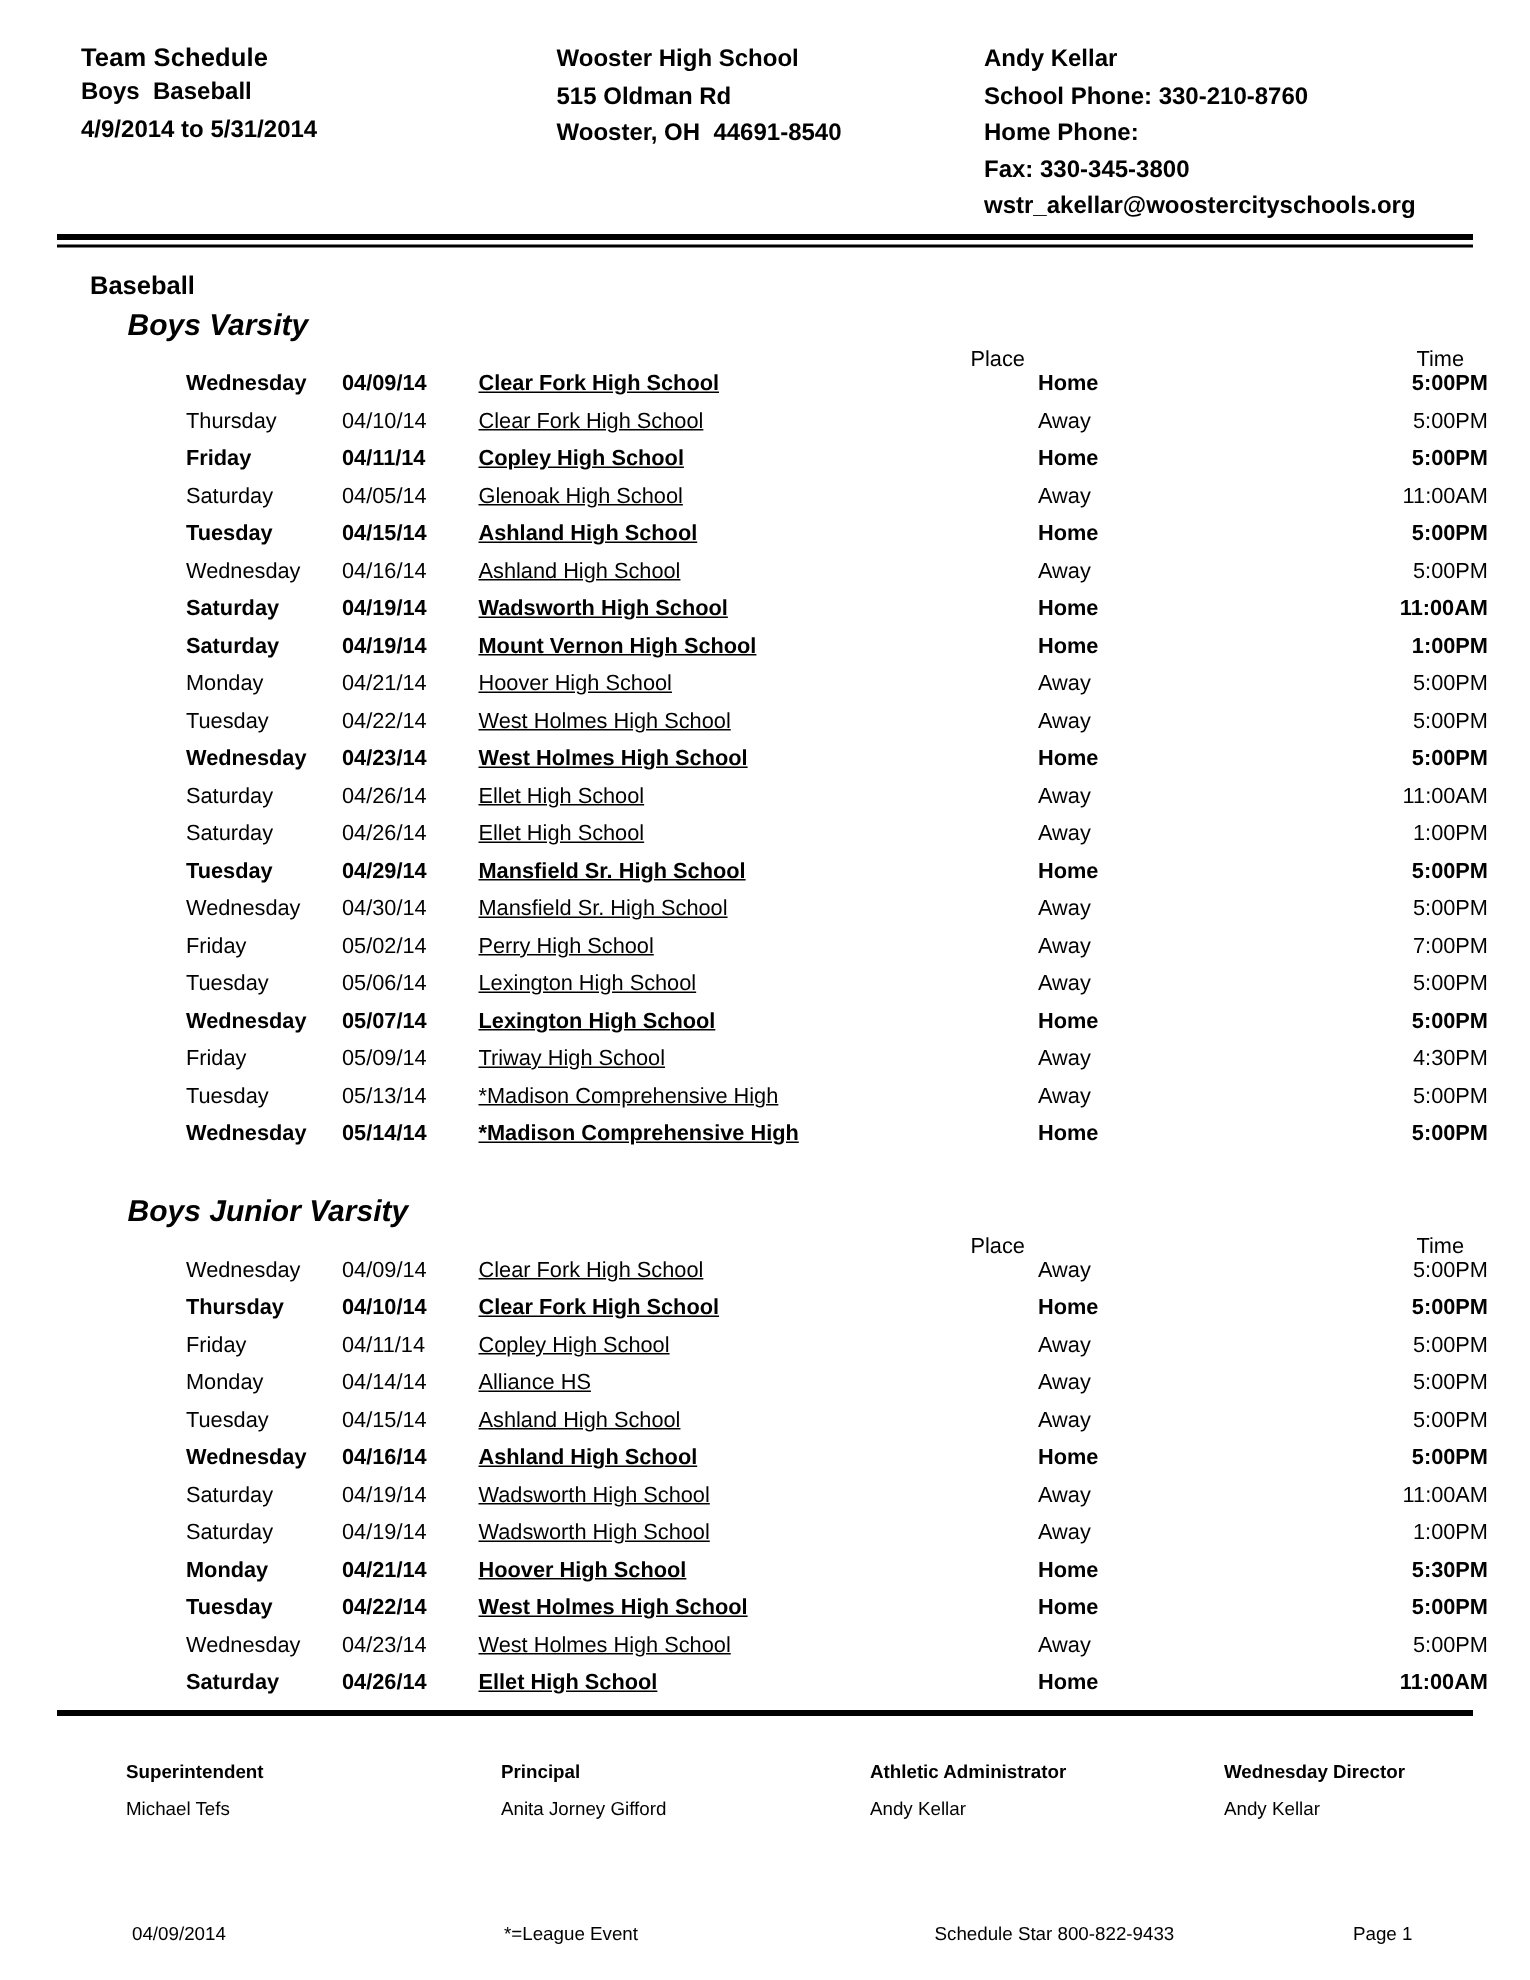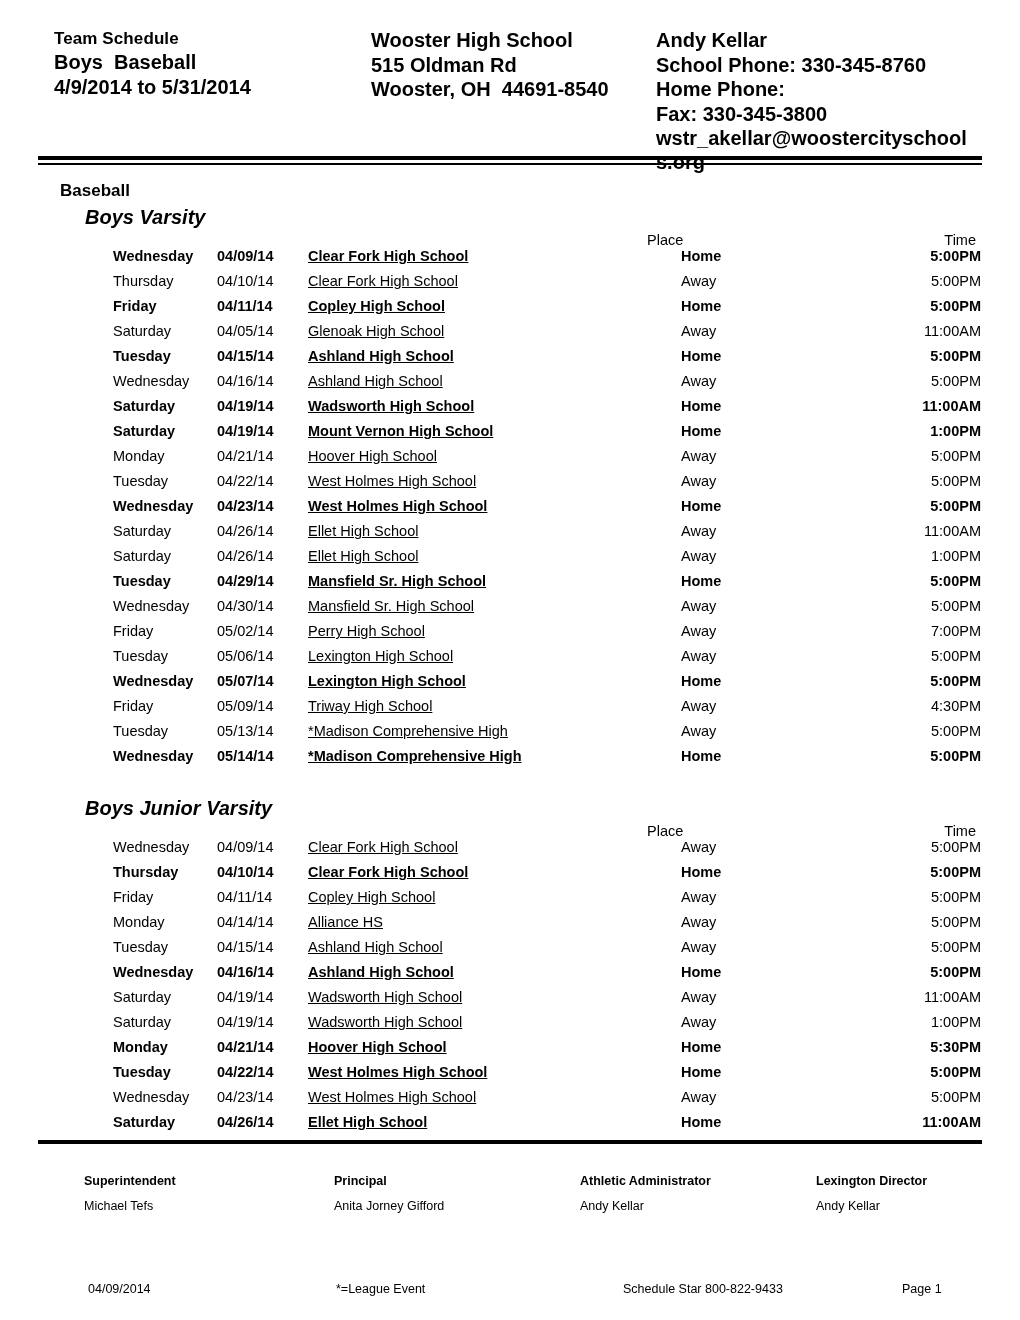--- a/index.html
+++ b/index.html
@@ -38,21 +38,21 @@
   .hdr-col-right { left: 610px; width: 320px; }
 
   .hdr-title {
     font-size: 17px;
     font-weight: bold;
     line-height: 22px;
     letter-spacing: 0.1px;
     white-space: pre;
   }
   .hdr-line {
-    font-size: 20px;
+    font-size: 16px;
     font-weight: bold;
     line-height: 24.5px;
     white-space: pre;
   }
   .hdr-line.wrap { white-space: normal; word-break: break-all; line-height: 24px; }
 
   
   .rule-double {
     position: absolute;
     left: 38px;
@@ -95,21 +95,21 @@
     position: absolute;
     font-size: 14.5px;
     font-weight: normal;
     white-space: pre;
   }
   .col-head-place { left: 647px; }
   .col-head-time  { left: 845px; width: 131px; text-align: right; }
 
   .row {
     position: absolute;
-    left: 5px;
+    left: 16px;
     width: 840px;
     height: 25px;
     line-height: 25px;
   }
   .cell {
     position: absolute;
     top: 0;
     font-size: 14.5px;
     line-height: 25px;
     white-space: pre;
@@ -176,21 +176,21 @@
     </div>
 
     <div class="hdr-col hdr-col-mid">
       <div class="hdr-line">Wooster High School</div>
       <div class="hdr-line">515 Oldman Rd</div>
       <div class="hdr-line">Wooster, OH  44691-8540</div>
     </div>
 
     <div class="hdr-col hdr-col-right">
       <div class="hdr-line">Andy Kellar</div>
-      <div class="hdr-line">School Phone: 330-345-8760</div>
+      <div class="hdr-line">School Phone: 330-210-8760</div>
       <div class="hdr-line">Home Phone:</div>
       <div class="hdr-line">Fax: 330-345-3800</div>
       <div class="hdr-line wrap">wstr_akellar@woostercityschools.org</div>
     </div>
 
   </div>
 
   <div class="rule-double" style="top:156px;">
     <div class="thick"></div>
     <div class="gap"></div>
@@ -448,21 +448,21 @@
       </div>
       <div class="sig-col" style="left: 334px;">
         <div class="sig-title">Principal</div>
         <div class="sig-name">Anita Jorney Gifford</div>
       </div>
       <div class="sig-col" style="left: 580px;">
         <div class="sig-title">Athletic Administrator</div>
         <div class="sig-name">Andy Kellar</div>
       </div>
       <div class="sig-col" style="left: 816px;">
-        <div class="sig-title">Lexington Director</div>
+        <div class="sig-title">Wednesday Director</div>
         <div class="sig-name">Andy Kellar</div>
       </div>
     </div>
 
   <div class="footer" style="top:1281px;">
     <span class="ft-date">04/09/2014</span>
     <span class="ft-legend">*=League Event</span>
     <span class="ft-vendor">Schedule Star 800-822-9433</span>
     <span class="ft-page">Page 1</span>
   </div>

